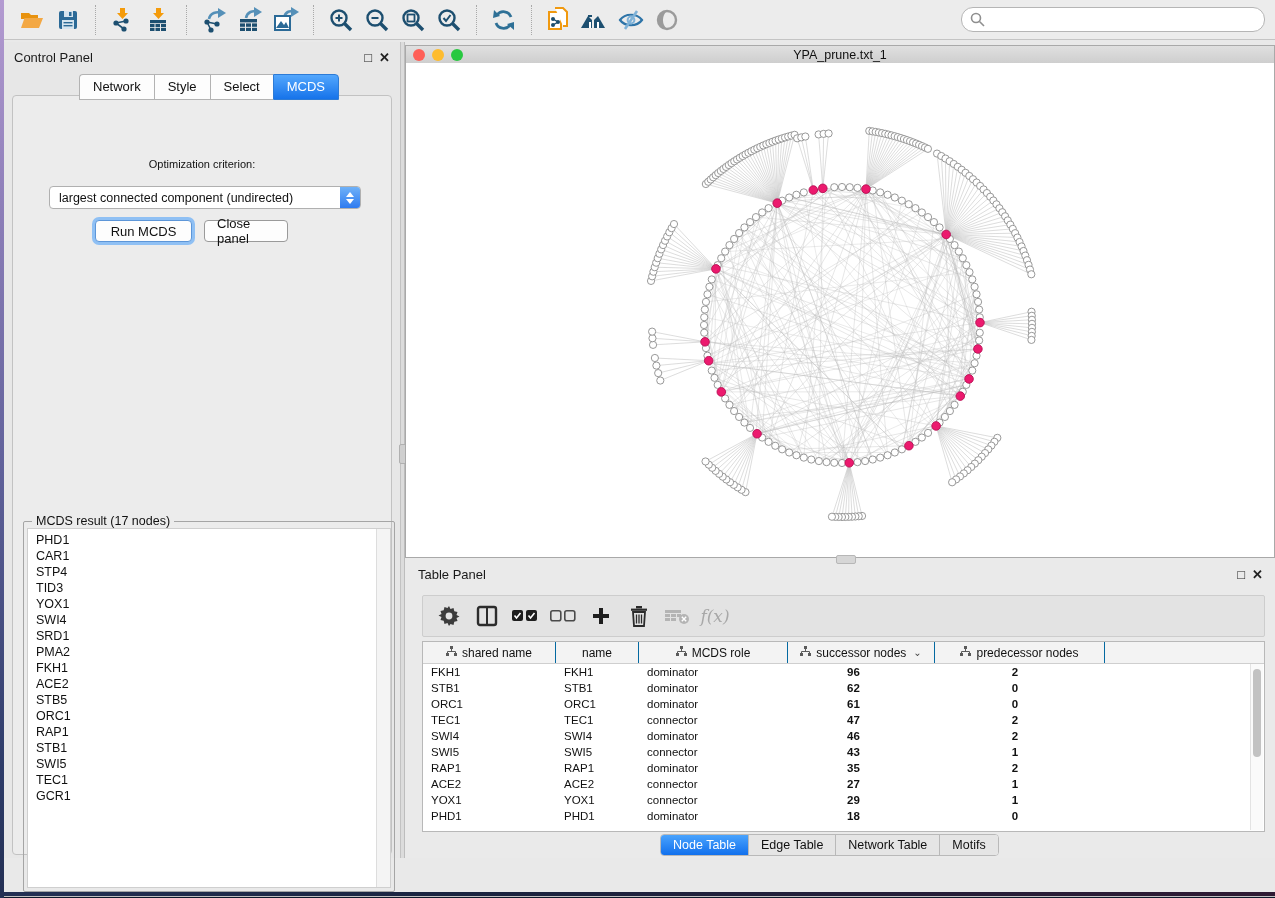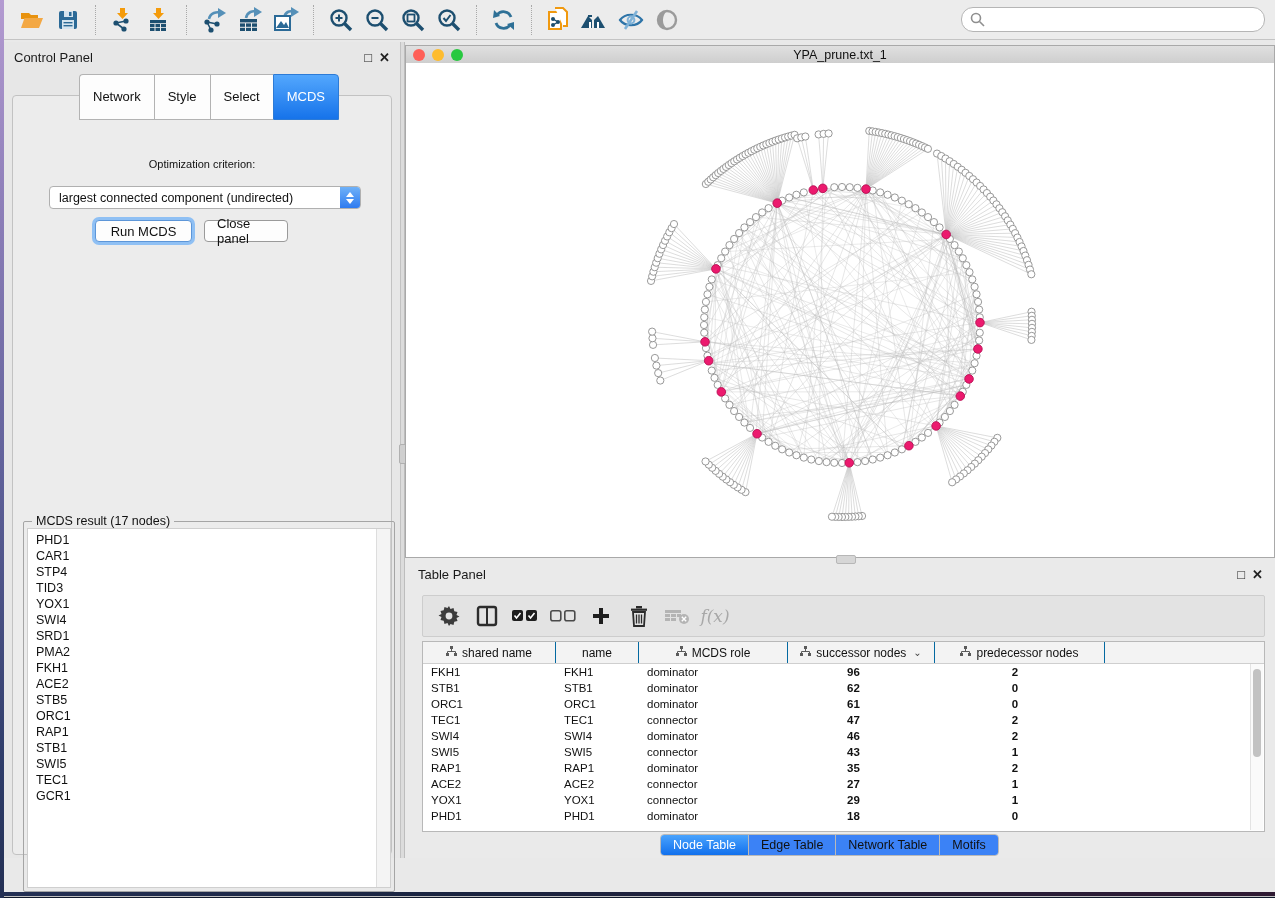--- a/index.html
+++ b/index.html
@@ -16,21 +16,21 @@
   .tb-sep{border-left:1px dotted #a9a9a9;height:30px;margin:0 9px;}
   #search-box{margin-left:auto;width:286px;height:23px;background:#fff;border:1px solid #b5b5b5;
     border-radius:12px;display:flex;align-items:center;padding:0 8px;}
   #search-box input{border:none;outline:none;flex:1;font-size:12px;background:transparent;margin-left:5px;}
   
   #control-panel{position:absolute;left:0;top:42px;width:396px;height:816px;background:#e7e7e7;}
   #cp-title-row{position:absolute;left:10px;top:8px;right:8px;height:18px;font-size:13px;color:#1a1a1a;}
   .win-btns{position:absolute;right:2px;top:0;display:flex;gap:7px;font-size:13px;color:#222;font-weight:bold;}
   .win-btns span{cursor:default;}
   #cp-tabs{position:absolute;left:75px;top:32px;display:flex;z-index:3;}
-  .cp-tab{height:20px;line-height:20px;padding:12px 13px;font-size:13px;background:#fdfdfd;border:1px solid #b3b3b3;
+  .cp-tab{height:20px;line-height:20px;padding:2px 13px;font-size:13px;background:#fdfdfd;border:1px solid #b3b3b3;
     border-right:none;color:#111;}
   .cp-tab:first-child{border-radius:4px 0 0 0;}
   .cp-tab:last-child{border-right:1px solid #b3b3b3;border-radius:0 4px 0 0;}
   .cp-tab.sel{background:linear-gradient(#53a7fd,#1673ea);color:#fff;border-color:#2d7bd6;}
   #cp-inner{position:absolute;left:8px;top:53px;width:378px;height:758px;background:#ececec;
     border:1px solid #c2c2c2;border-radius:4px;}
   #opt-label{position:absolute;left:0;right:0;top:62px;text-align:center;font-size:11px;color:#111;}
   #criterion{position:absolute;left:36px;top:90px;width:312px;height:23px;background:#fff;
     border:1px solid #b0b0b0;border-radius:4px;display:flex;align-items:center;box-sizing:border-box;}
   #criterion .val{flex:1;font-size:12.5px;padding-left:9px;color:#111;white-space:nowrap;}
@@ -72,21 +72,21 @@
     border-right:1px solid #0369a1;box-sizing:border-box;gap:5px;}
   .th svg{flex:none;}
   .sort{font-size:10px;color:#444;margin-left:2px;}
   #tbody .tr{display:flex;height:16px;}
   .td{font-size:11.5px;color:#111;box-sizing:border-box;line-height:16px;white-space:nowrap;overflow:hidden;}
   .td.l{padding-left:8px;text-align:left;}
   .td.r{text-align:center;font-weight:bold;}
   #tbl-scroll{position:absolute;right:1px;top:22px;bottom:1px;width:12px;background:#fafafa;border-left:1px solid #e3e3e3;}
   #tbl-thumb{position:absolute;left:2px;top:5px;width:8px;height:88px;background:#c2c2c2;border-radius:4px;}
   #tp-tabs{position:absolute;left:255px;top:276px;display:flex;border:1px solid #b9b9b9;border-radius:4px;overflow:hidden;background:#fff;}
-  .tp-tab{height:20px;line-height:20px;padding:0 12px;font-size:12.5px;color:#111;border-right:1px solid #b9b9b9;background:#3b82f6;}
+  .tp-tab{height:20px;line-height:20px;padding:0 12px;font-size:12.5px;color:#111;border-right:1px solid #b9b9b9;background:#e5e5e5;}
   .tp-tab:last-child{border-right:none;}
   .tp-tab.sel{background:linear-gradient(#4aa3fd,#1170ed);color:#fff;}
   
   #status-bar{position:absolute;left:0;top:896px;width:1271px;height:34px;background:#0f172a;border-top:1px solid #bfbfbf;}
   #tasks-btn{position:absolute;left:8px;top:6px;width:28px;height:22px;background:#f7f7f7;border:1px solid #bdbdbd;
     display:flex;align-items:center;justify-content:center;}
   #memory-btn{position:absolute;right:14px;top:6px;height:22px;background:#f7f7f7;border:1px solid #bdbdbd;
     display:flex;align-items:center;gap:6px;padding:0 10px;font-size:12.5px;color:#111;}
   #mem-dot{width:11px;height:11px;border-radius:50%;background:#17a02b;border:1px solid #0e7a1e;box-sizing:border-box;}
 </style>

